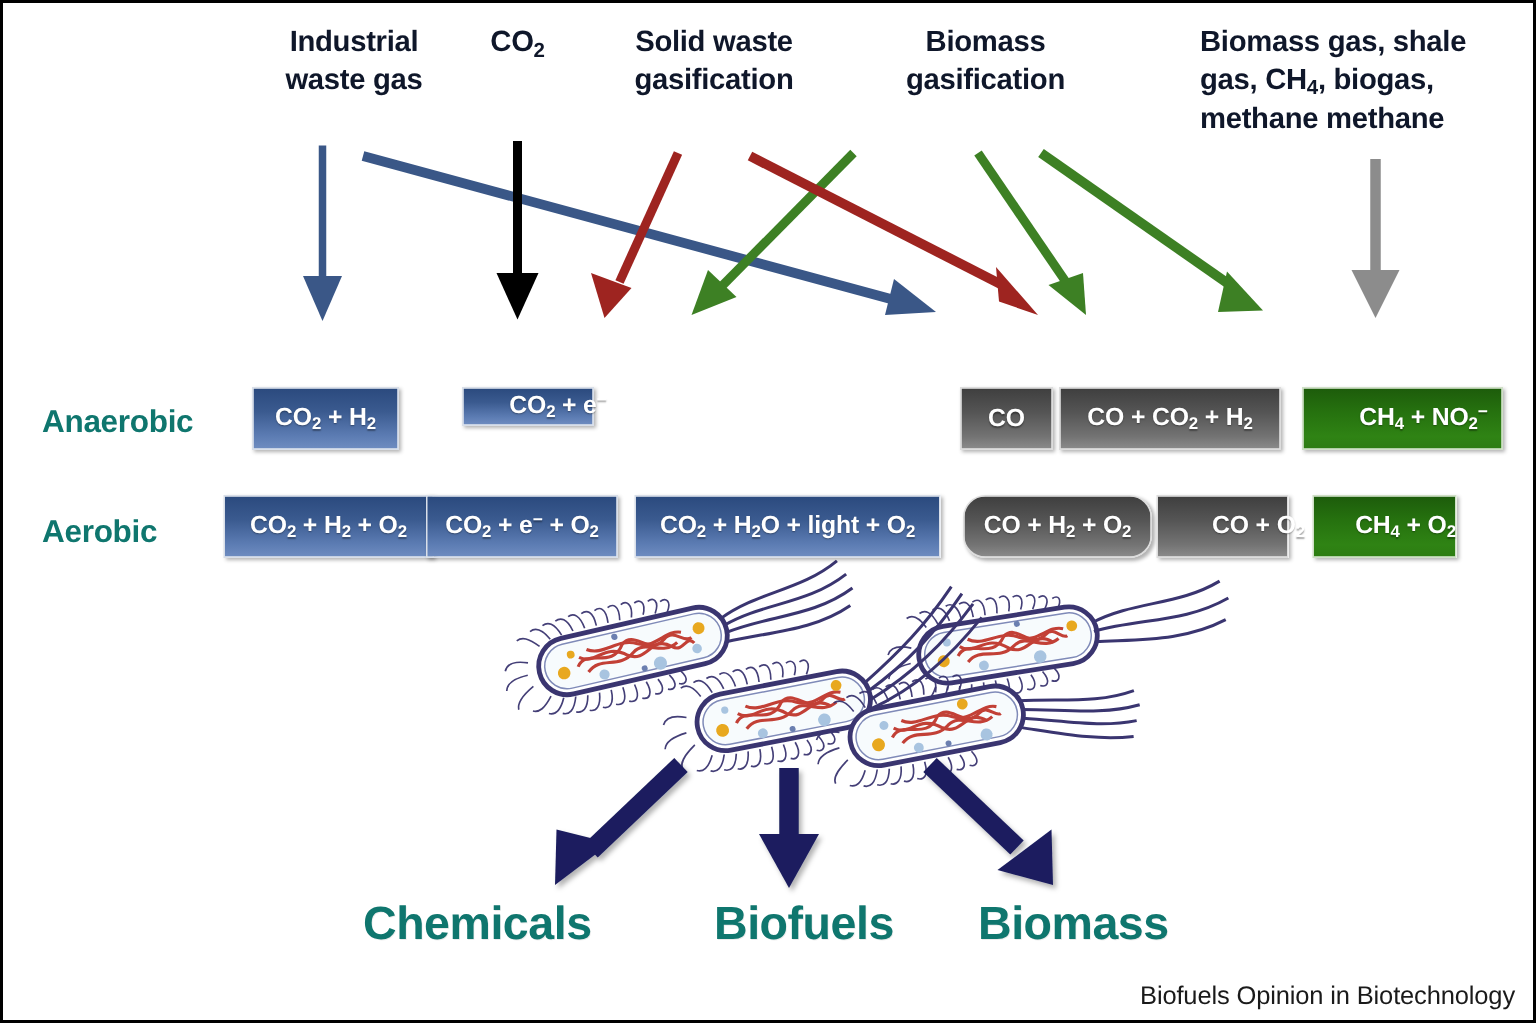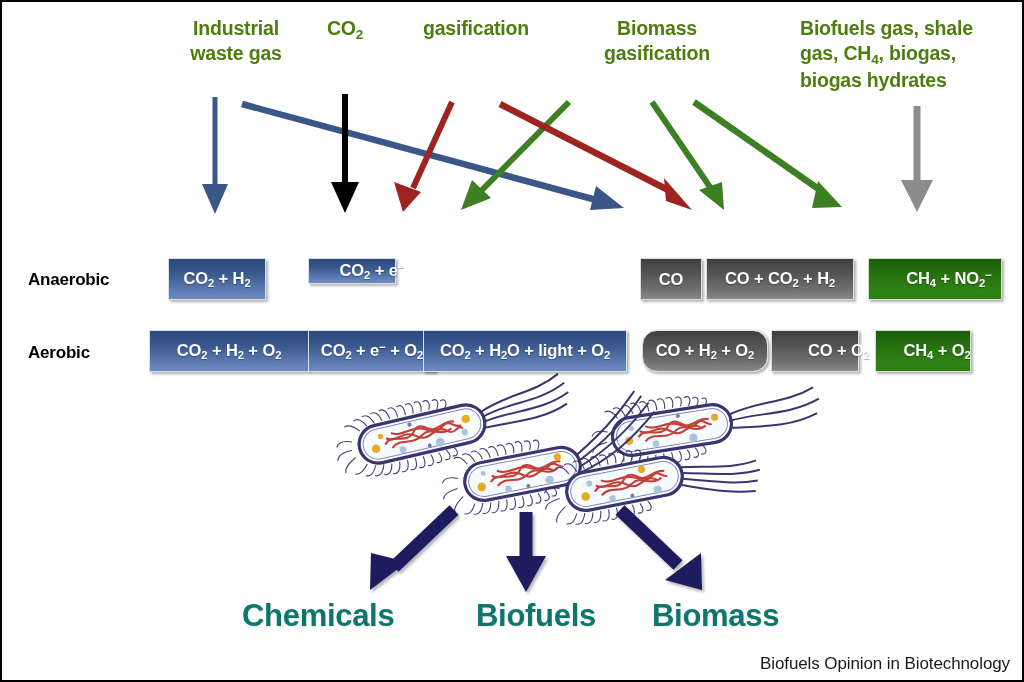--- a/index.html
+++ b/index.html
@@ -28,31 +28,31 @@
     height: 682px;
     pointer-events: none;
   }
 
   
   .source-label {
     position: absolute;
     font-weight: bold;
     font-size: 19.5px;
     line-height: 1.28;
-    color: #4d7c0f;
+    color: #0f172a;
     text-align: center;
     letter-spacing: -0.2px;
   }
 
   
   .row-title {
     position: absolute;
     font-weight: bold;
-    font-size: 17px;
-    color: #000000;
+    font-size: 21px;
+    color: #0f766e;
     letter-spacing: -0.2px;
   }
 
   
   .sbox {
     position: absolute;
     display: flex;
     align-items: center;
     justify-content: center;
     color: #ffffff;
@@ -386,32 +386,33 @@
   <div class="source-label" style="left:164px; top:14px; width:140px;">
     <div>Industrial</div>
     <div>waste gas</div>
   </div>
 
   <div class="source-label" style="left:300px; top:14px; width:86px;">
     <div>CO<sub style="font-size:70%;vertical-align:-0.28em;">2</sub></div>
   </div>
 
   <div class="source-label" style="left:398px; top:14px; width:152px;">
+    <div>Solid waste</div>
     <div>gasification</div>
   </div>
 
   <div class="source-label" style="left:576px; top:14px; width:158px;">
     <div>Biomass</div>
     <div>gasification</div>
   </div>
 
   <div class="source-label" style="left:798px; top:14px; width:216px; text-align:left;">
-    <div>Biofuels gas, shale</div>
+    <div>Biomass gas, shale</div>
     <div>gas, CH<sub style="font-size:70%;vertical-align:-0.28em;">4</sub>, biogas,</div>
-    <div>biogas hydrates</div>
+    <div>methane methane</div>
   </div>
 
   <div class="row-title" style="left:26px; top:268px;">Anaerobic</div>
   <div class="row-title" style="left:26px; top:341px;">Aerobic</div>
 
   <div class="sbox blue" style="left:166px; top:256px; width:98px; height:42px;">
     <span>CO<sub>2</sub> + H<sub>2</sub></span>
   </div>
 
   <div class="sbox blue" style="left:306px; top:256px; width:88px; height:26px;padding-left:40px;">
@@ -423,25 +424,25 @@
   </div>
 
   <div class="sbox gray" style="left:704px; top:256px; width:148px; height:42px;">
     <span>CO + CO<sub>2</sub> + H<sub>2</sub></span>
   </div>
 
   <div class="sbox green" style="left:866px; top:256px; width:134px; height:42px;">
     <span>CH<sub>4</sub> + NO<sub>2</sub><sup>−</sup></span>
   </div>
 
-  <div class="sbox blue" style="left:147px; top:328px; width:160px; height:42px;">
+  <div class="sbox blue" style="left:147px; top:328px; width:140px; height:42px;">
     <span>CO<sub>2</sub> + H<sub>2</sub> + O<sub>2</sub></span>
   </div>
 
-  <div class="sbox blue" style="left:306px; top:328px; width:128px; height:42px;">
+  <div class="sbox blue" style="left:282px; top:328px; width:128px; height:42px;">
     <span>CO<sub>2</sub> + e<sup>−</sup> + O<sub>2</sub></span>
   </div>
 
   <div class="sbox blue" style="left:421px; top:328px; width:204px; height:42px;">
     <span>CO<sub>2</sub> + H<sub>2</sub>O + light + O<sub>2</sub></span>
   </div>
 
   <div class="sbox gray" style="left:640px; top:328px; width:126px; height:42px;border-radius:15px;">
     <span>CO + H<sub>2</sub> + O<sub>2</sub></span>
   </div>

